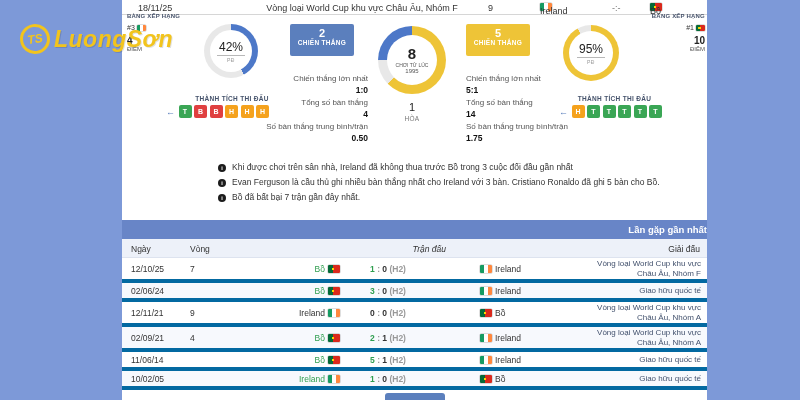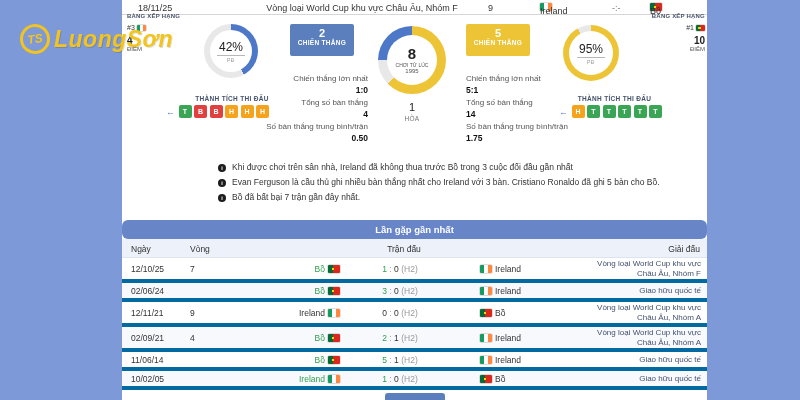--- a/index.html
+++ b/index.html
@@ -74,36 +74,36 @@
   .fbox { width:13px; height:13px; border-radius:2px; color:#fff; font-size:7px; font-weight:bold; display:flex; align-items:center; justify-content:center; }
 
   
   .facts { position:absolute; left:96px; top:163px; width:480px; }
   .fact { display:flex; align-items:center; gap:6px; margin-bottom:6px; }
   .fact-ico { width:8px; height:8px; border-radius:50%; background:#1c1c1c; color:#fff; font-size:5.5px; font-weight:bold;
               display:flex; align-items:center; justify-content:center; flex:none; margin-top:0; }
   .fact-t { font-size:8.5px; color:#333; line-height:9px; }
 
   
-  .tbl-title { position:absolute; left:0; top:220px; width:100%; height:19px; line-height:19px; text-align:center;
-               color:#fff; font-size:9.5px; font-weight:bold;border-radius:6px; }
+  .tbl-title { position:absolute; left:0; top:220px; width:100%; height:19px; line-height:19px; text-align:right;
+               color:#fff; font-size:9.5px; font-weight:bold; }
   .tbl-head { position:absolute; left:0; top:239px; width:100%; height:19px; background:#edf1f9;
               border-bottom:1px solid #dde3ef; font-size:8.5px; color:#333; }
   .tbl-head span { position:absolute; top:5px; }
   .th-date { left:9px; } .th-round { left:68px; }
-  .th-match { left:240px; width:84px; text-align:center; }
+  .th-match { left:240px; width:84px; text-align:right;font-style:italic; }
   .th-tourn { right:7px; }
 
   .rows { position:absolute; left:0; top:258px; width:100%; }
   .trow { position:relative; border-bottom:4px solid #0369a1; font-size:8.5px; color:#333; }
   .trow:nth-child(even) { background:#f7f9fd; }
   .trow > span { position:absolute; top:50%; transform:translateY(-50%); white-space:nowrap; }
   .c-date { left:9px; } .c-round { left:68px; }
   .c-home { left:110px; width:108px; display:flex; justify-content:flex-end; align-items:center; gap:3px; }
-  .c-score { left:236px; width:84px; text-align:center; }
+  .c-score { left:224px; width:84px; text-align:center;font-weight:bold; }
   .c-away { left:358px; display:flex; align-items:center; gap:3px; }
   .c-tourn { right:6px; width:112px; text-align:right; font-size:8px; line-height:10px; color:#42516d; white-space:normal !important; }
   .win-txt { color:#2f9e4f; }
   .score-dim { color:#999; }
 
   .more-btn { position:absolute; left:263px; top:393px; width:60px; height:16px; background:#5b7fbd; border-radius:3px; cursor:pointer; }
 </style>
 </head>
 <body style="background: rgb(125, 153, 216);">
 

